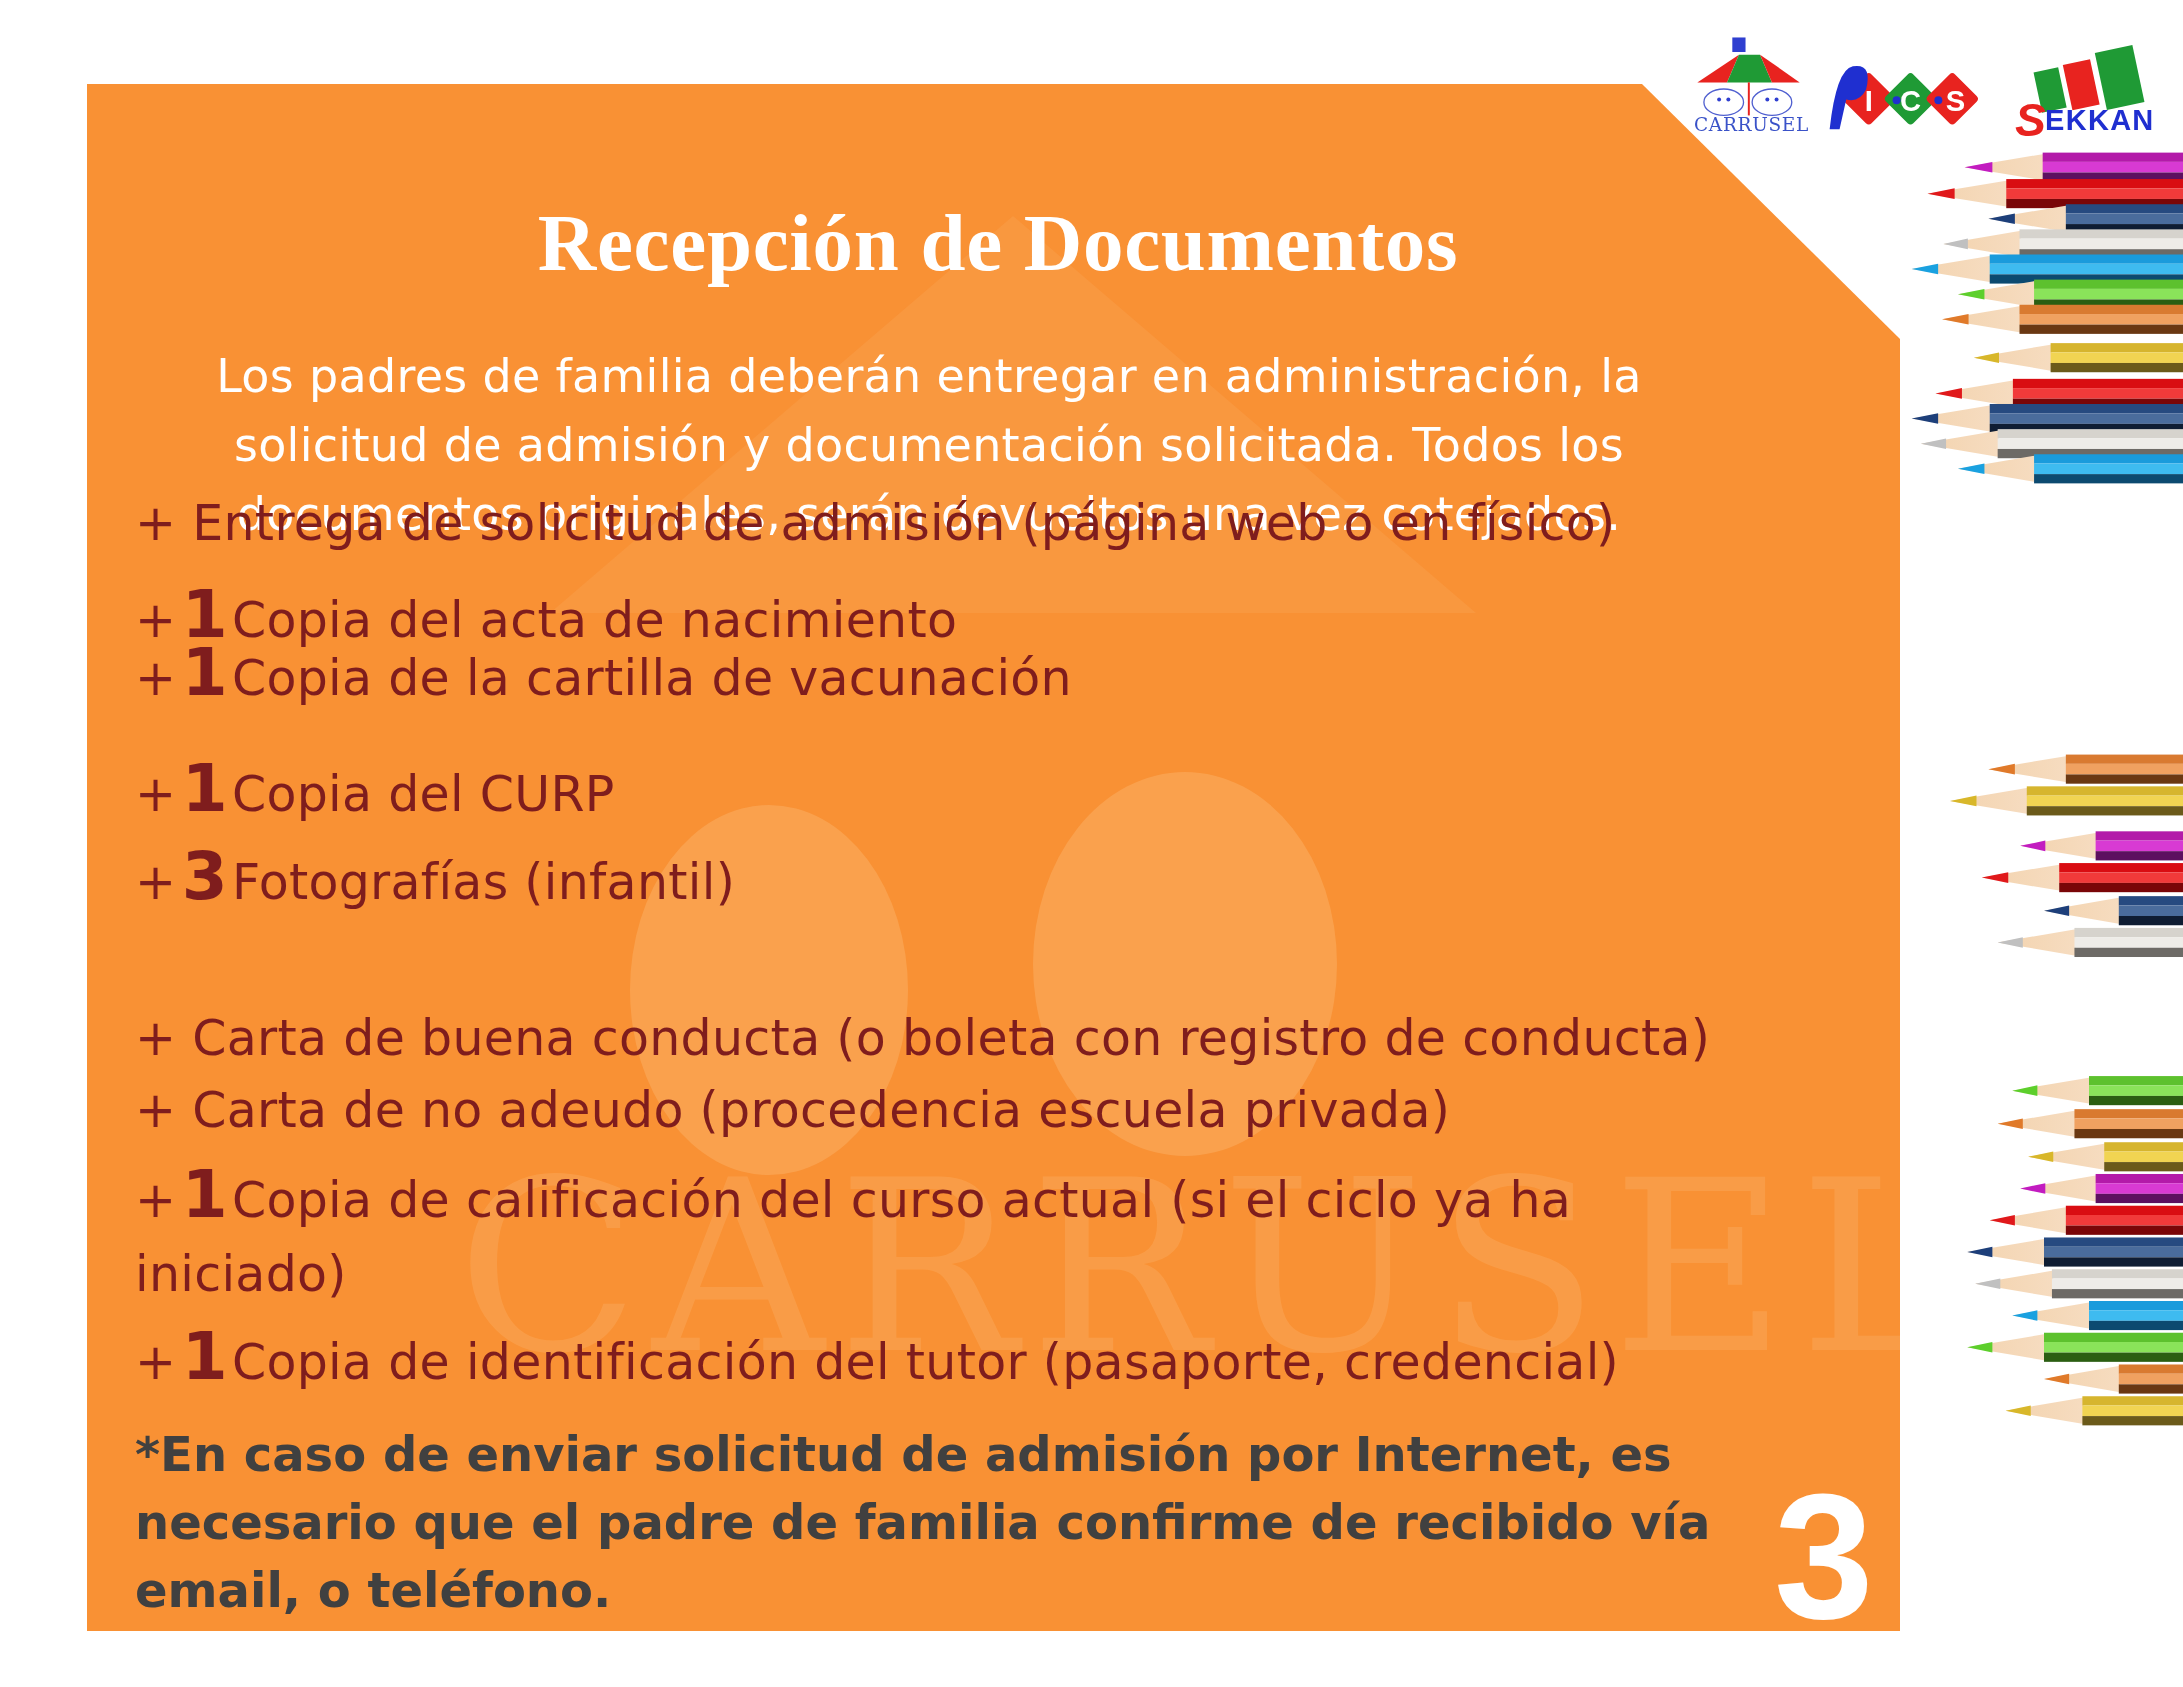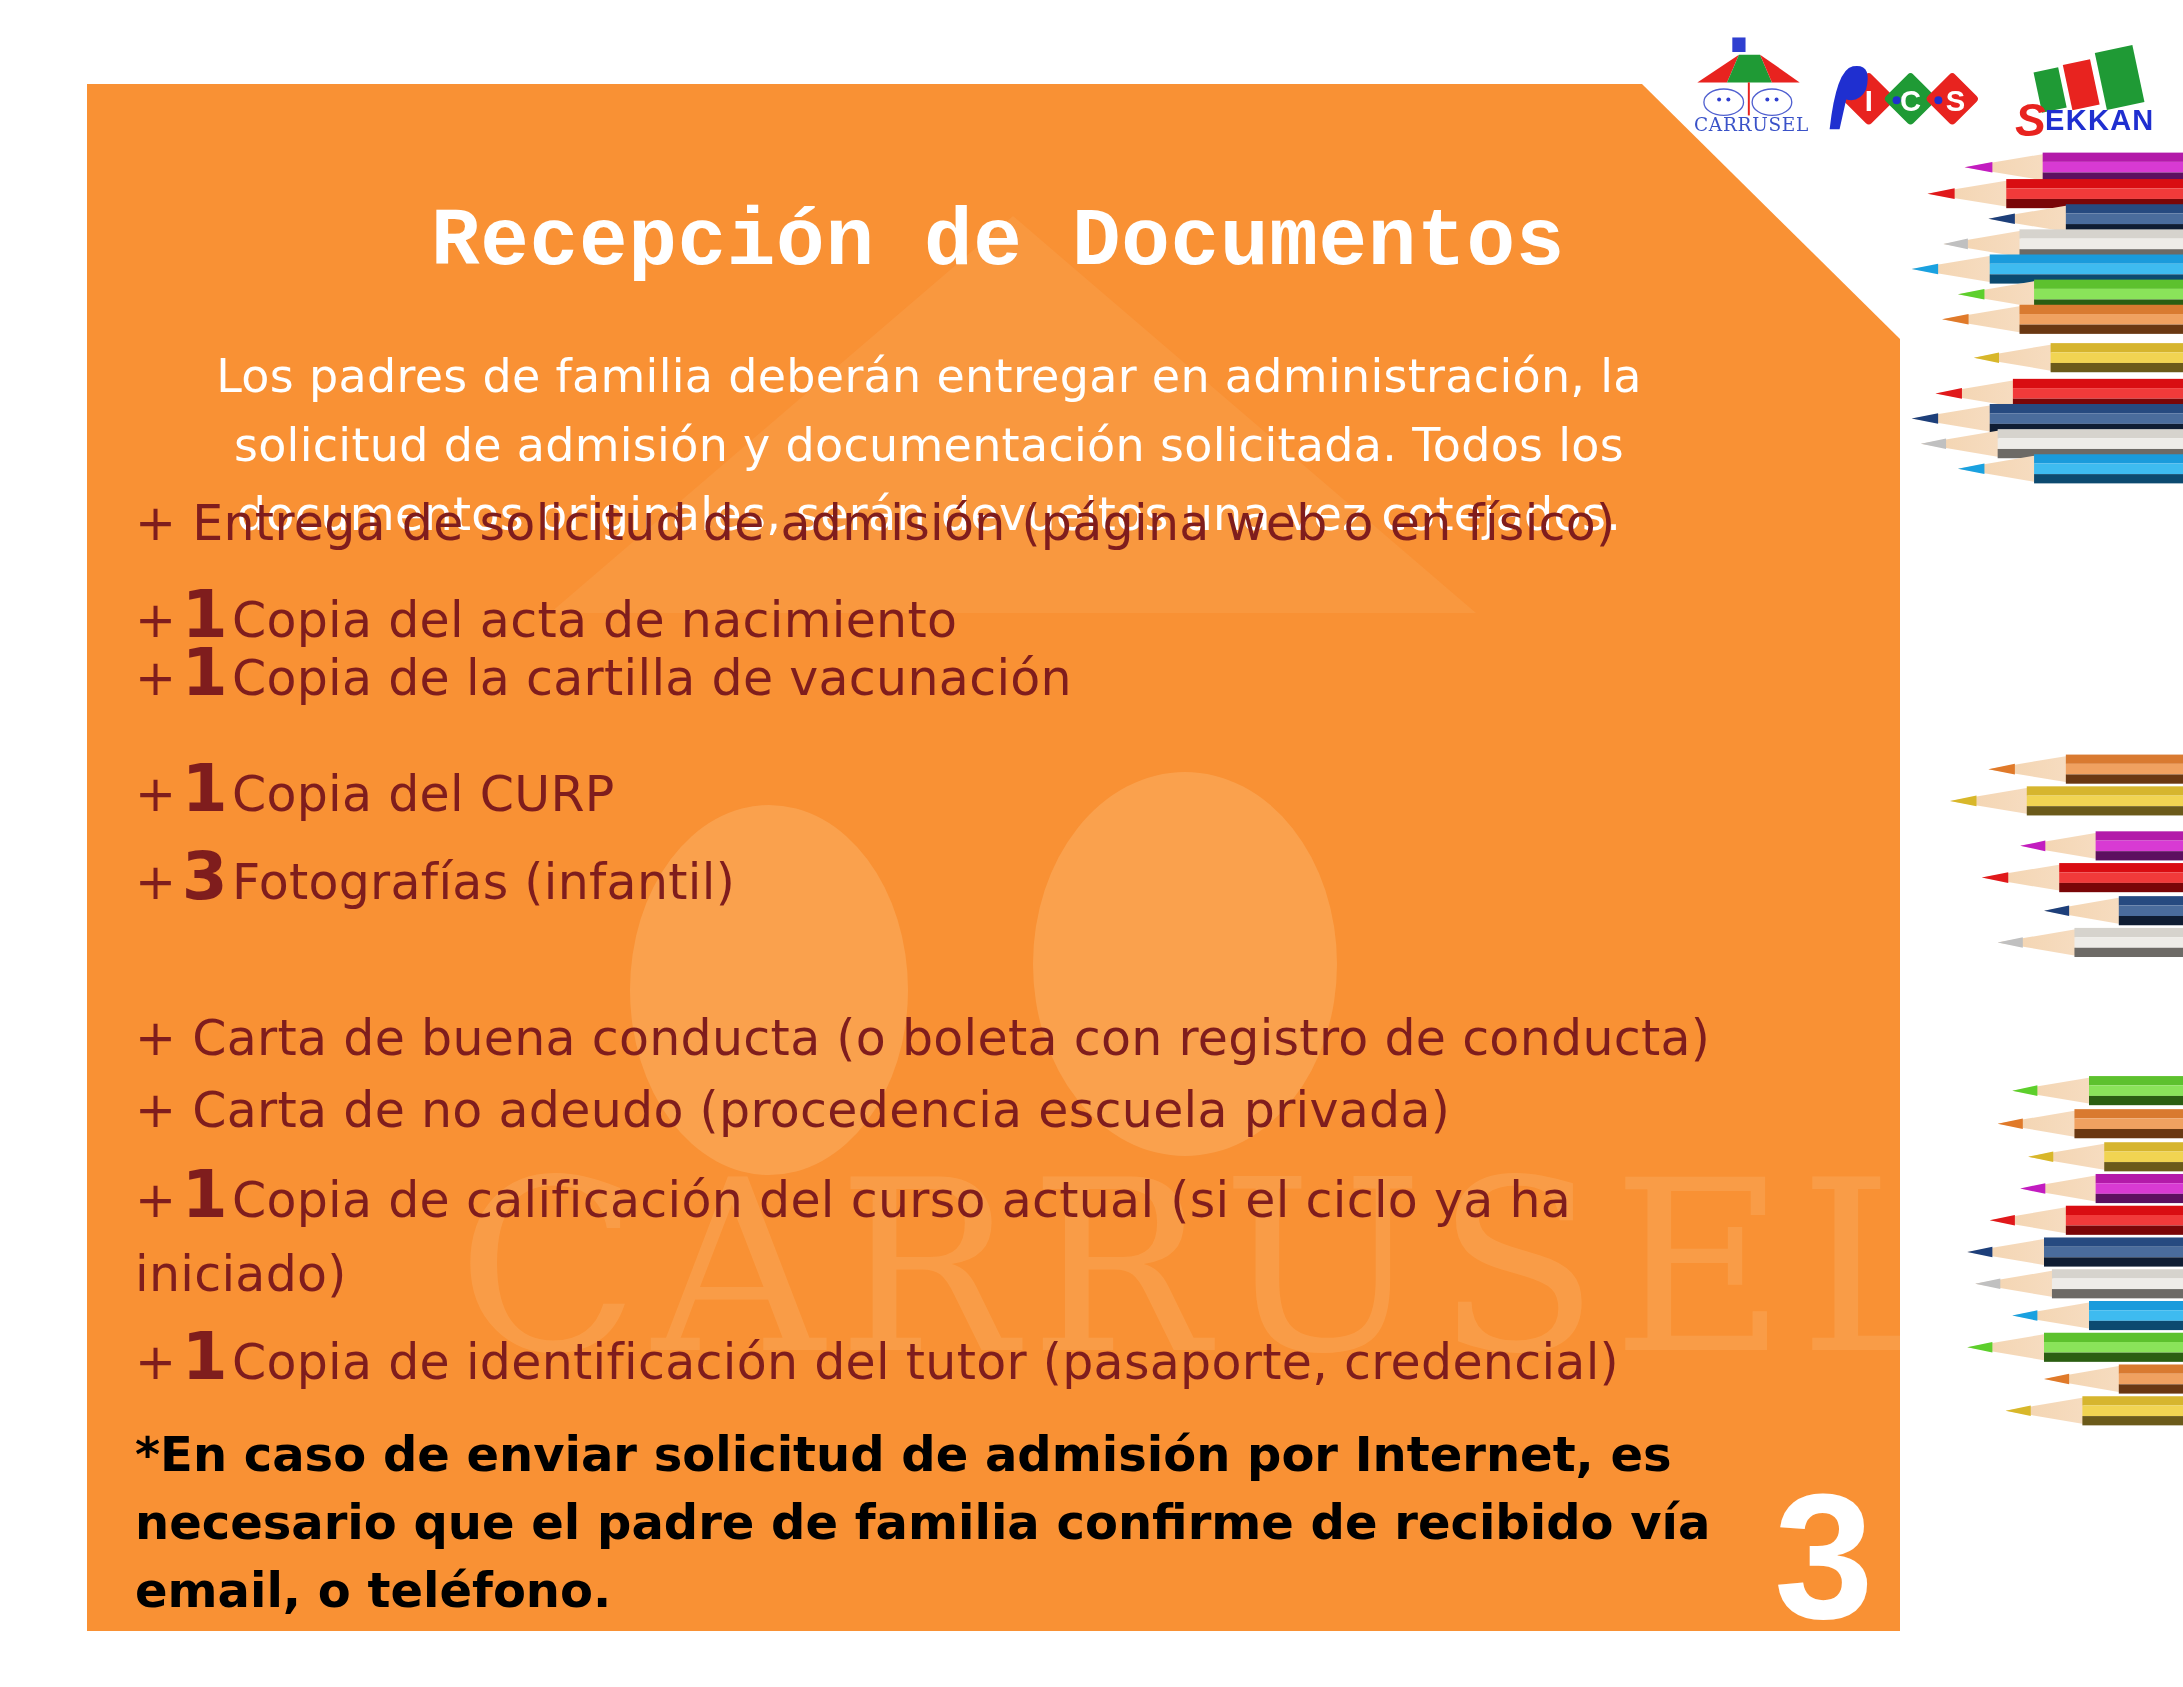--- a/index.html
+++ b/index.html
@@ -2,26 +2,26 @@
 <html style="font-size:10.6px"><head>
 <meta charset="utf-8">
 <style>
   html, body { margin:0; padding:0; }
   body { width:2183px; height:1687px; position:relative; overflow:hidden; background:#ffffff; font-family:"DejaVu Sans", sans-serif; }
   .panel { position:absolute; left:87px; top:84px; width:1813px; height:1547px; background:#F99134;
     clip-path: polygon(0 0, 1555px 0, 1813px 255px, 1813px 100%, 0 100%); overflow:hidden; }
   .wm { position:absolute; opacity:0.22; pointer-events:none; }
   .wm-face { border-radius:50%; background:#FFD9A8; }
   .wm-text { position:absolute; left:370px; top:1045px; font-family:"DejaVu Serif", serif; font-size:238px; color:#FFD9A8; letter-spacing:13.2px; opacity:0.16; }
-  .title { position:absolute; left:329px; top:106px; width:1164px; text-align:center; color:#fff; font-family:Liberation Mono, monospace; font-weight:bold; font-size:81px; line-height:106px; letter-spacing:0.7px; white-space:nowrap; }
+  .title { position:absolute; left:329px; top:106px; width:1164px; text-align:center; color:#fff; font-family:Liberation Serif, serif; font-weight:bold; font-size:81px; line-height:106px; letter-spacing:0.7px; white-space:nowrap; }
   .intro { position:absolute; left:48px; top:258px; width:1588px; color:#fff; font-family:"DejaVu Sans", sans-serif; font-weight:normal; font-size:46px; line-height:69px; letter-spacing:0.3px;text-align:center; }
   .intro div { white-space:nowrap; }
   .item { position:absolute; left:48px; color:#7f1d1d; font-family:"DejaVu Sans", sans-serif; font-size:49px; line-height:66px; white-space:nowrap; letter-spacing:0.3px; }
   .item .qty { font-weight:bold; font-size:66px; margin:0 4px 0 5.3px; }
-  .note { position:absolute; left:48px; top:1336px; width:1654px; color:#000000; font-weight:bold; font-family:"DejaVu Sans", sans-serif; font-size:48px; line-height:68px; }
+  .note { position:absolute; left:48px; top:1336px; width:1654px; color:#404040; font-weight:bold; font-family:"DejaVu Sans", sans-serif; font-size:48px; line-height:68px; }
   .note div { white-space:nowrap; }
   .pagenum { position:absolute; left:1687px; top:1383px; color:#fff; font-family:"Liberation Sans", sans-serif; font-weight:bold; font-size:179px; line-height:179px; }
   
   .logo { position:absolute; }
   .pencils { position:absolute; left:1905px; top:146px; width:278px; height:1495px; }
 </style>
 </head>
 <body>
 
 <div class="logo" style="left:1694px;top:36px;width:109px;height:106px;">

